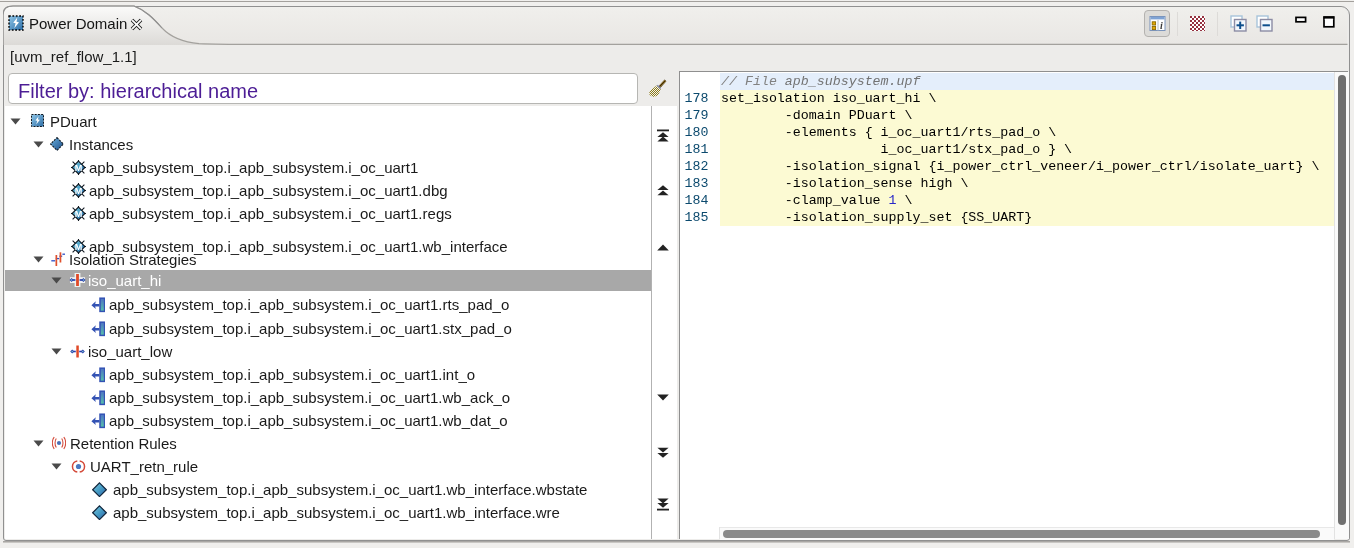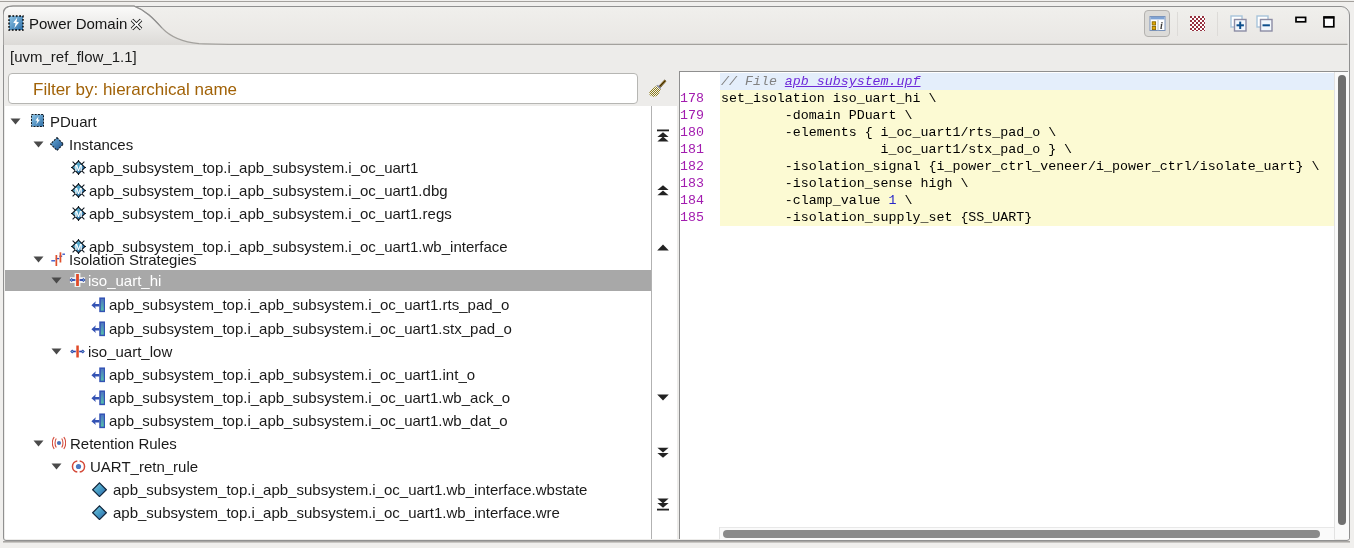--- a/index.html
+++ b/index.html
@@ -7,40 +7,40 @@
        font-family:"Liberation Sans",sans-serif;}
   #page{position:relative;width:1354px;height:392px;}
   .abs{position:absolute;}
   #topline{left:0;top:1px;width:1354px;height:1px;background:#a3a09c;}
   #frame{left:3px;top:6px;width:1345px;height:533px;background:#edecea;
          border:1px solid #909090;border-radius:9px 9px 3px 3px;}
   
   #label{left:10px;top:48px;font-size:15px;color:#1a1a1a;}
   #filter{left:8px;top:73px;width:630px;height:31px;background:#fff;
           border:1px solid #b6b6b3;border-radius:4px;box-sizing:border-box;}
-  #filter span{position:absolute;left:24px;top:6px;font-size:17px;color:#a16207;}
+  #filter span{position:absolute;left:9px;top:6px;font-size:20px;color:#4c1d95;}
   
   #tree{left:5px;top:106px;width:646px;height:433px;background:#fff;}
   #vline1{left:651px;top:106px;width:1px;height:433px;background:#b2b2b2;}
   #arrowcol{left:652px;top:106px;width:25px;height:433px;background:#fff;}
   .row{position:absolute;left:0;width:646px;height:23px;}
   .row .txt{position:absolute;top:3px;font-size:15px;color:#1a1a1a;white-space:pre;}
   .sel{background:#a8a8a8;}
   .sel .txt{color:#fff;}
   .ic{position:absolute;}
   
   #code{left:679px;top:71px;width:668px;height:467px;background:#fff;
         border-left:1px solid #8f8f8f;border-top:1px solid #8f8f8f;}
   .mono{font-family:"Liberation Mono",monospace;font-size:13.3px;line-height:17px;white-space:pre;}
   #bgblue{left:720px;top:73px;width:616px;height:17px;background:#e4eefb;}
   #bgyellow{left:720px;top:90px;width:616px;height:136px;background:#fcfad3;}
-  #gutter{left:680px;top:90px;width:33px;text-align:left;color:#a21caf;}
+  #gutter{left:680px;top:90px;width:33px;text-align:center;color:#0c4a6e;}
   #codelines{left:721px;top:73px;color:#000;}
   #codelines .cmt{color:#828282;font-style:italic;}
-  #codelines .lnk{color:#6d28d9;font-style:italic;text-decoration:underline;}
+  #codelines .lnk{color:#737373;font-style:italic;}
   #codelines .num{color:#2828c8;}
   
   #vtrough{left:1334px;top:72px;width:14px;height:467px;background:#fafafa;border-left:1px solid #e2e2e2;}
   #vthumb{left:1338px;top:75px;width:8px;height:450px;background:#6f6f6f;border-radius:4px;}
   #htrough{left:720px;top:527px;width:614px;height:12px;background:#fafafa;border-top:1px solid #e8e8e8;}
   #hthumb{left:723px;top:530px;width:597px;height:8px;background:#8a8a8a;border-radius:4px;}
 </style>
 </head>
 <body>
 <div id="page">

